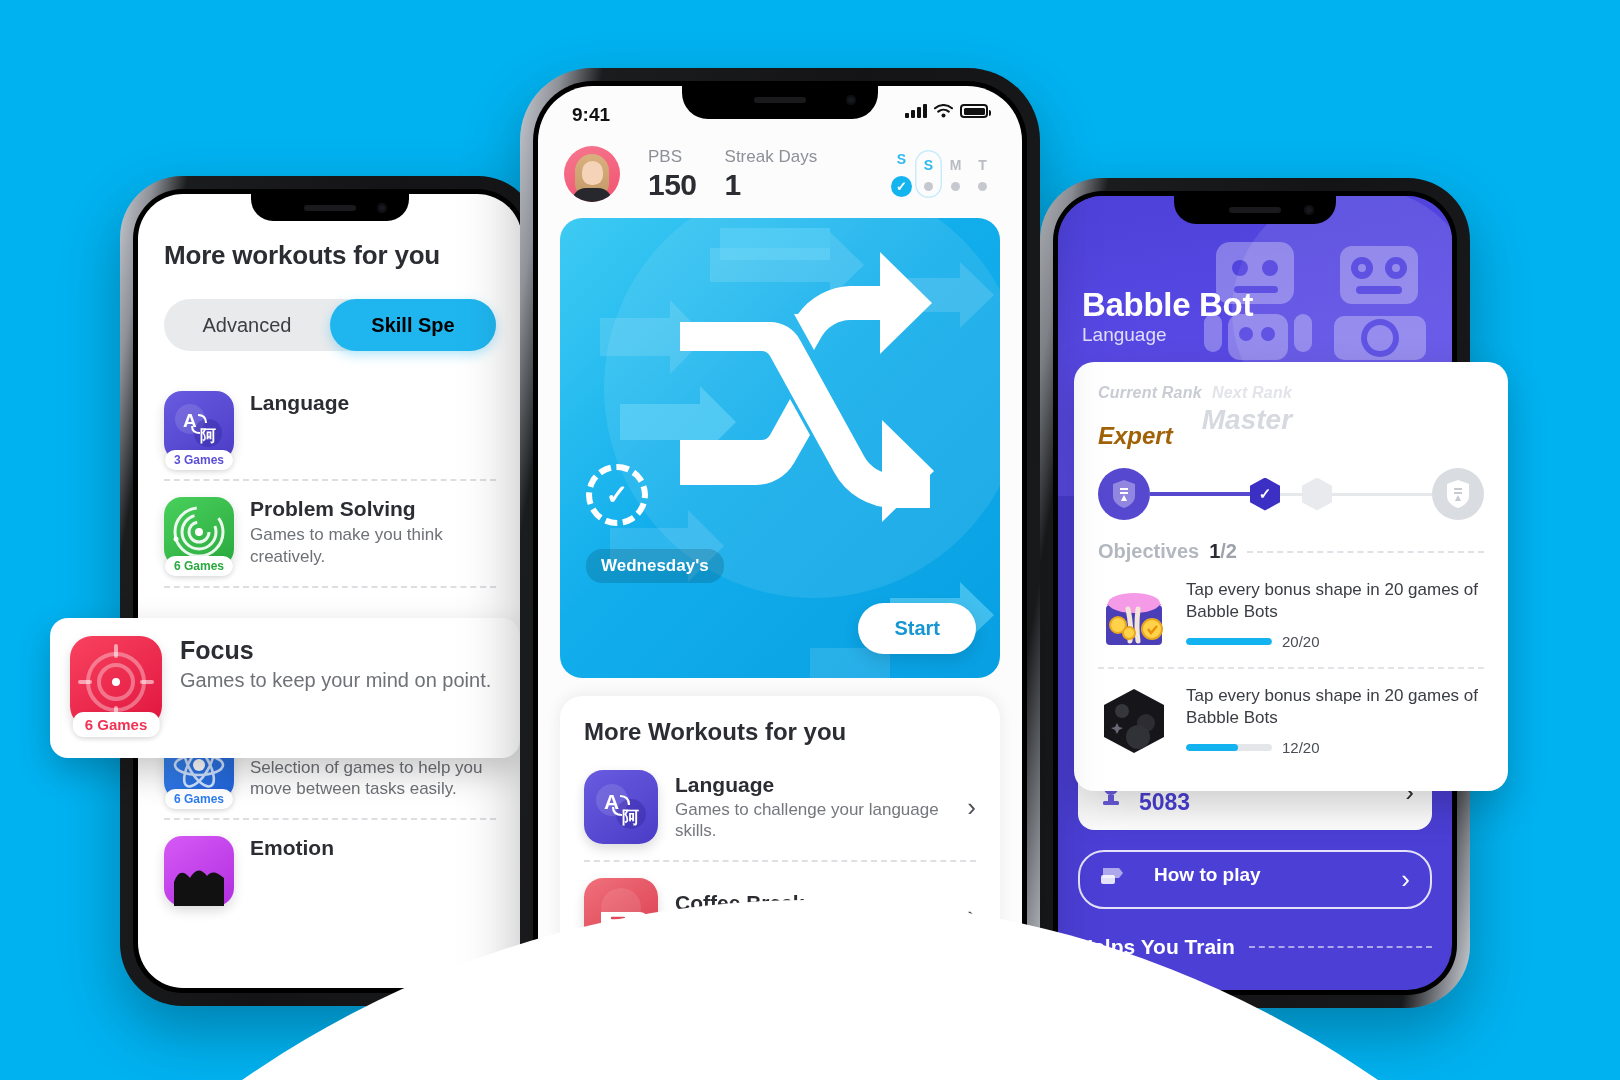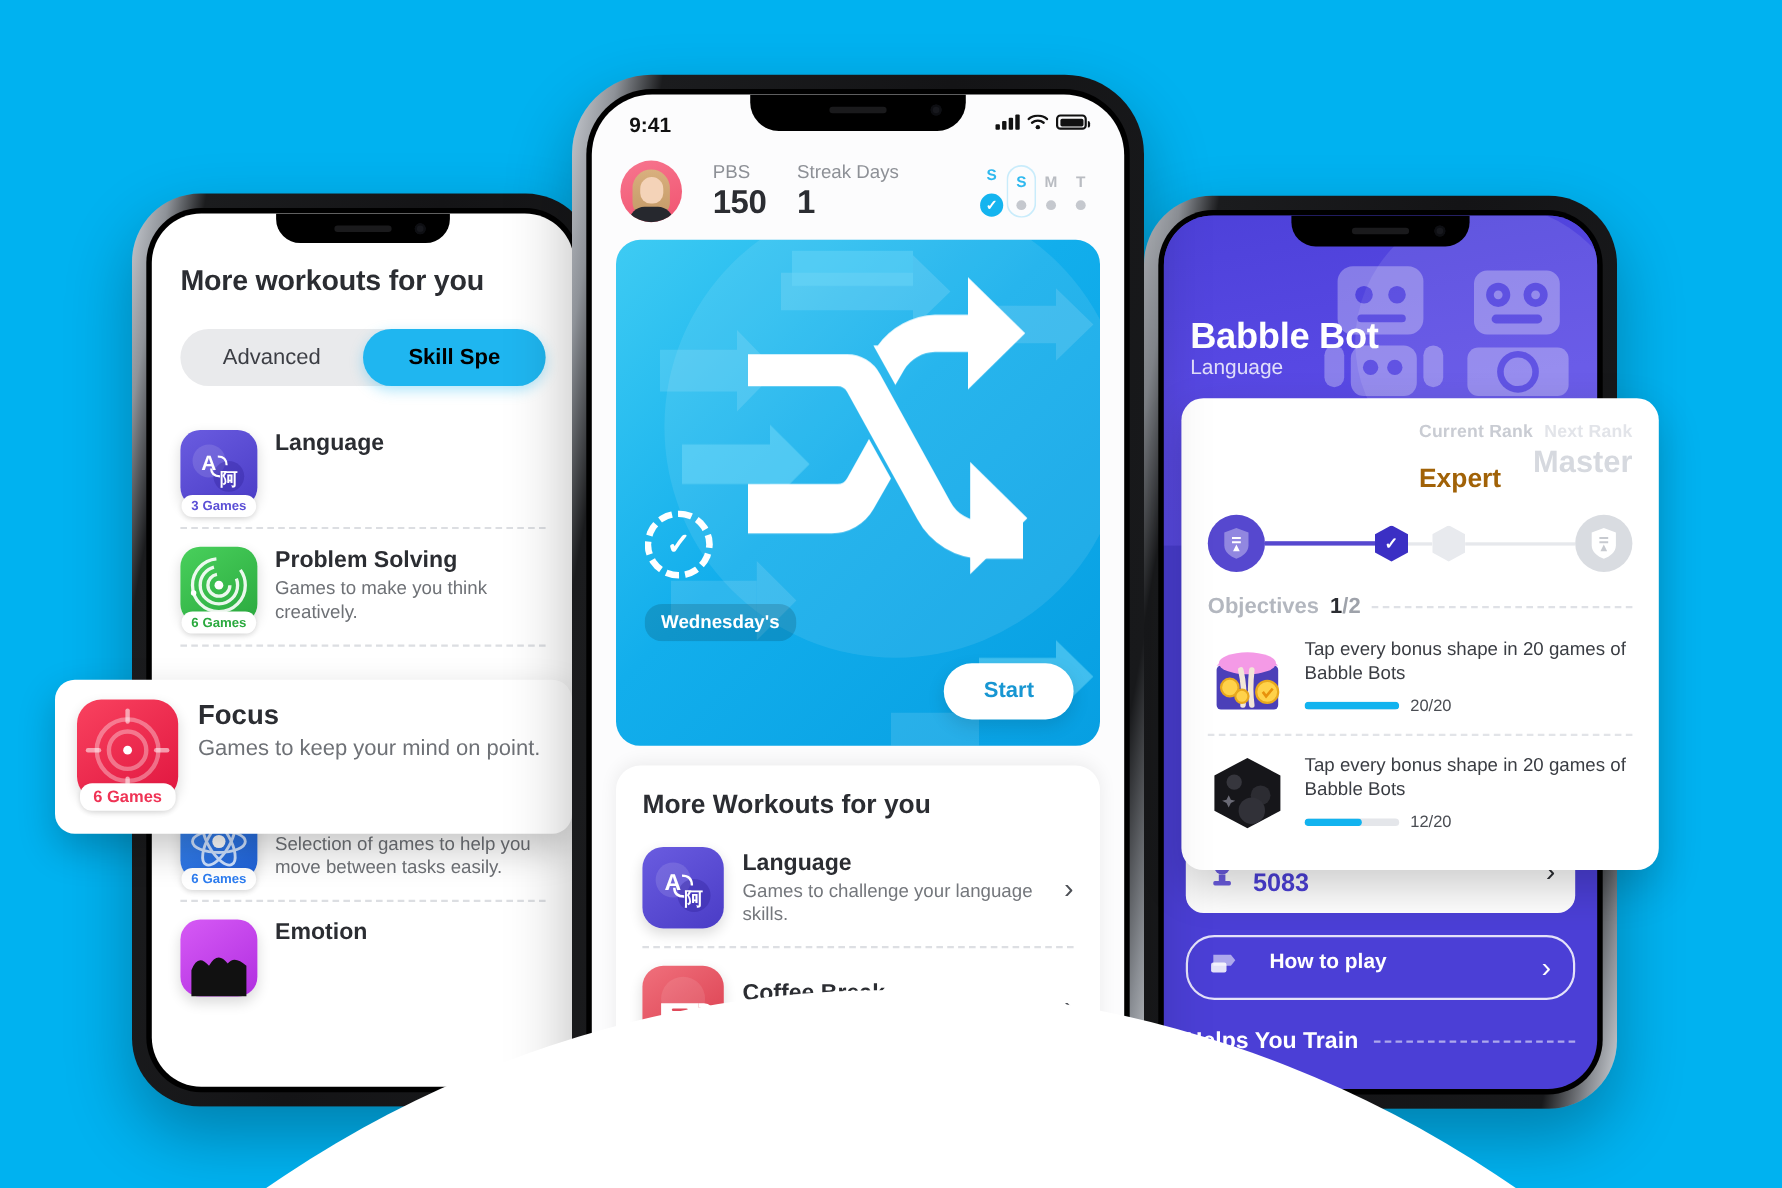--- a/index.html
+++ b/index.html
@@ -284,21 +284,21 @@
     position: absolute; left: 24px; top: 128px;
     color: rgba(255,255,255,.82); font-size: 19px; font-weight: 500;
   }
   .rank-card {
     position: absolute; left: 34px; top: 186px;
     width: 470px; background: #fff; border-radius: 20px;
     box-shadow: 0 16px 40px rgba(0,0,0,.20);
     padding: 22px 24px 18px 24px;
     z-index: 45;
   }
-  .rank-top { display: flex; justify-content: flex-end; align-items: flex-start; }
+  .rank-top { display: flex; justify-content: flex-start; align-items: flex-start; font-style: italic; }
   .rk-lbl { font-size: 16px; color: #c9ccd3; font-weight: 600; letter-spacing:.2px;}
   .rk-cur { font-size: 24px; font-weight: 600; color: #a16207; margin-top:20px;}
   .rk-next { font-size: 28px; font-weight: 600; color: #d6d9df; margin-top:2px; text-align:right;}
   .rank-track {
     display: flex; align-items: center; margin: 18px 0 20px 0;
   }
   .medal {
     width: 52px; height: 52px; border-radius: 50%;
     background: #5648cf; display:flex;align-items:center;justify-content:center;
     flex: 0 0 52px;

